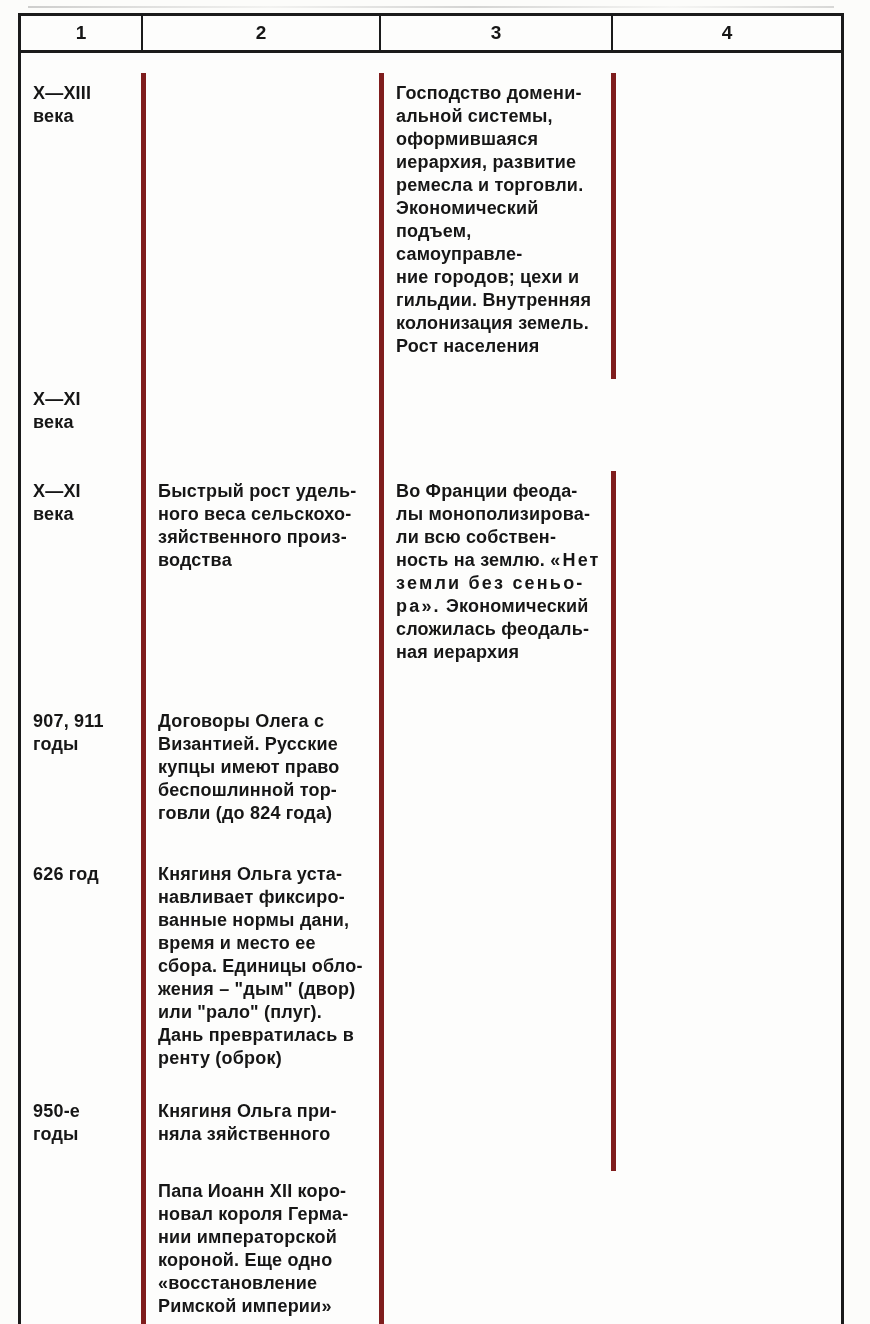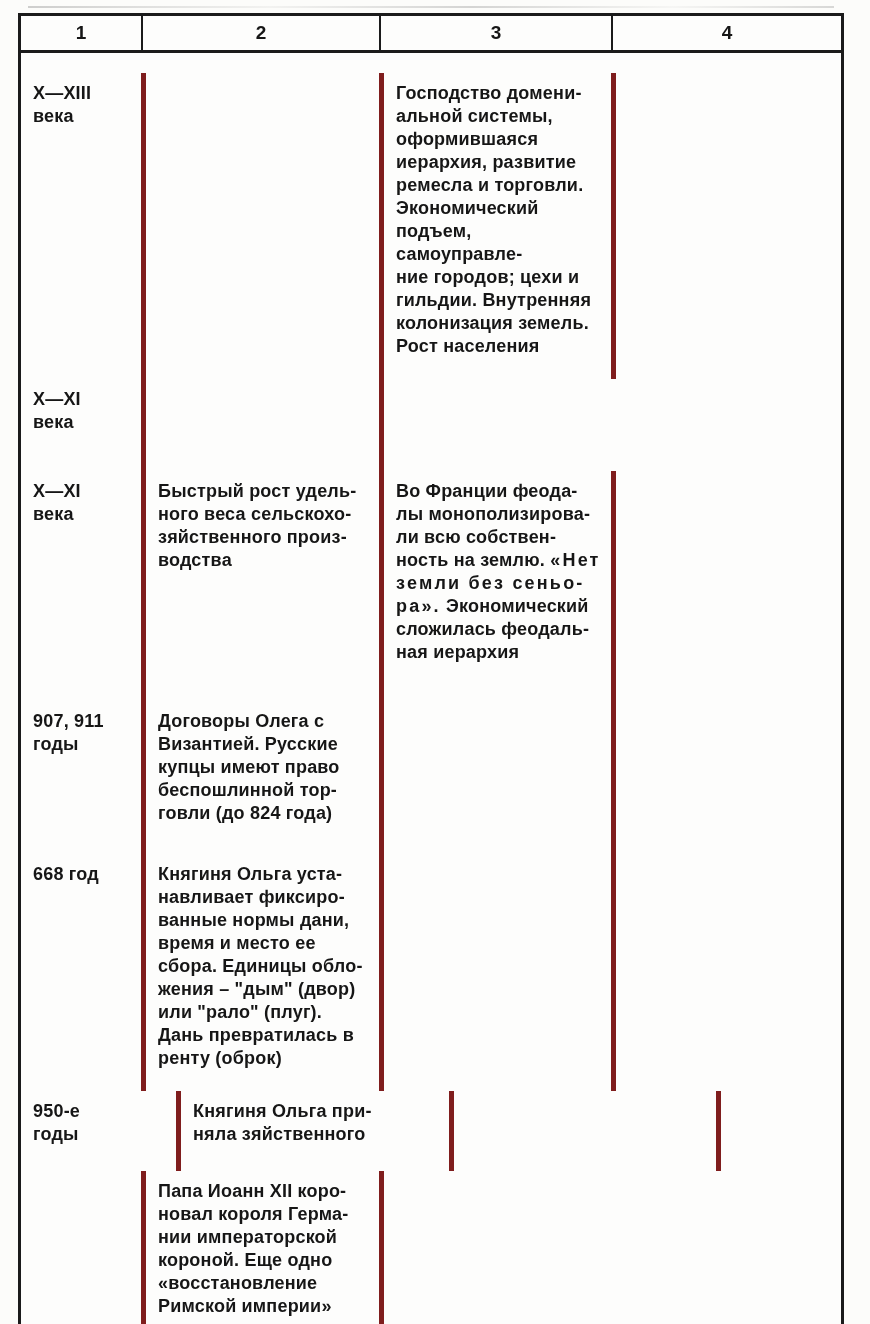--- a/index.html
+++ b/index.html
@@ -53,21 +53,21 @@
     letter-spacing: 0.2px;
     white-space: pre-line;
   }
   .tcell:first-child { border-left: none; }
 
   .r1 { min-height: 306px; margin-top: 20px; }
   .r2 { min-height: 92px; }
   .r3 { min-height: 230px; }
   .r4 { min-height: 153px; }
   .r5 { min-height: 237px; }
-  .r6 { min-height: 80px; gap: 35px; }
+  .r6 { min-height: 80px; }
   .r7 { min-height: 156px; }
 
   .em {
     font-weight: 700;
     letter-spacing: 2.2px;
   }
 </style>
 </head>
 <body>
 
@@ -134,21 +134,21 @@
         <div class="tcell">Договоры Олега с
 Византией. Русские
 купцы имеют право
 беспошлинной тор-
 говли (до 824 года)</div>
         <div class="tcell"></div>
         <div class="tcell"></div>
       </div>
 
       <div class="trow r5">
-        <div class="tcell">668 год</div>
+        <div class="tcell">626 год</div>
         <div class="tcell">Княгиня Ольга уста-
 навливает фиксиро-
 ванные нормы дани,
 время и место ее
 сбора. Единицы обло-
 жения – "дым" (двор)
 или "рало" (плуг).
 Дань превратилась в
 ренту (оброк)</div>
         <div class="tcell"></div>

